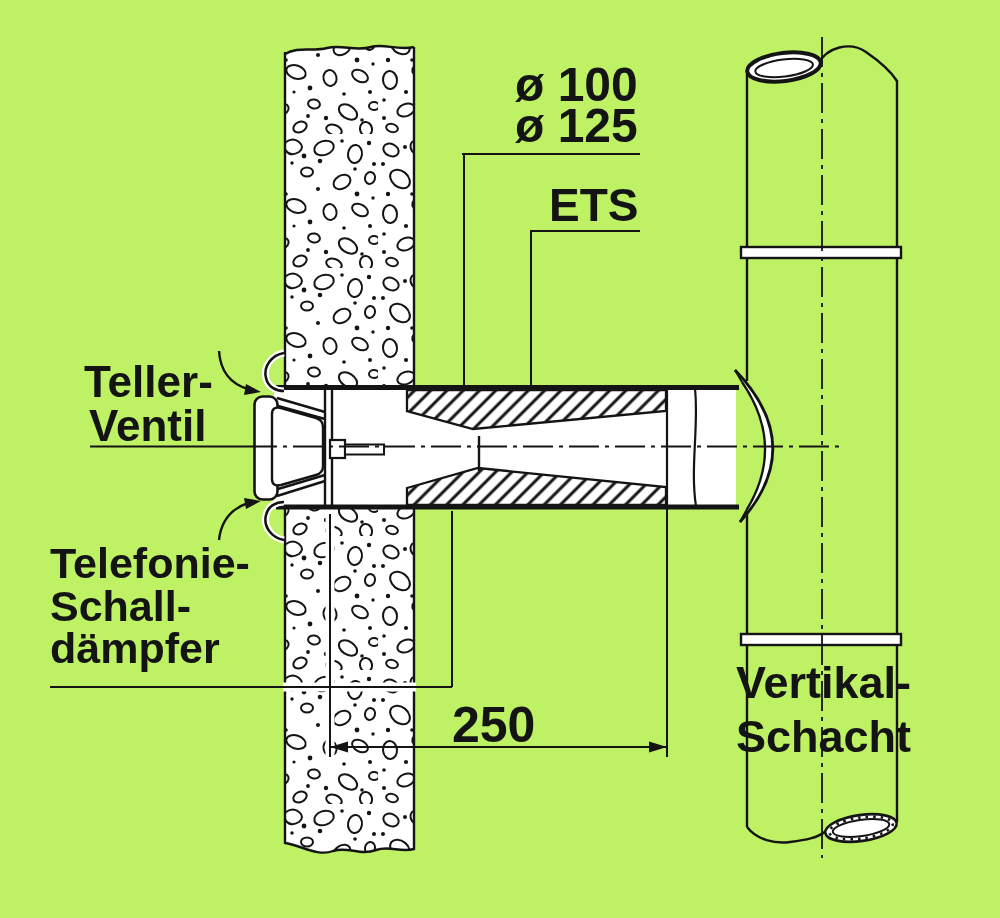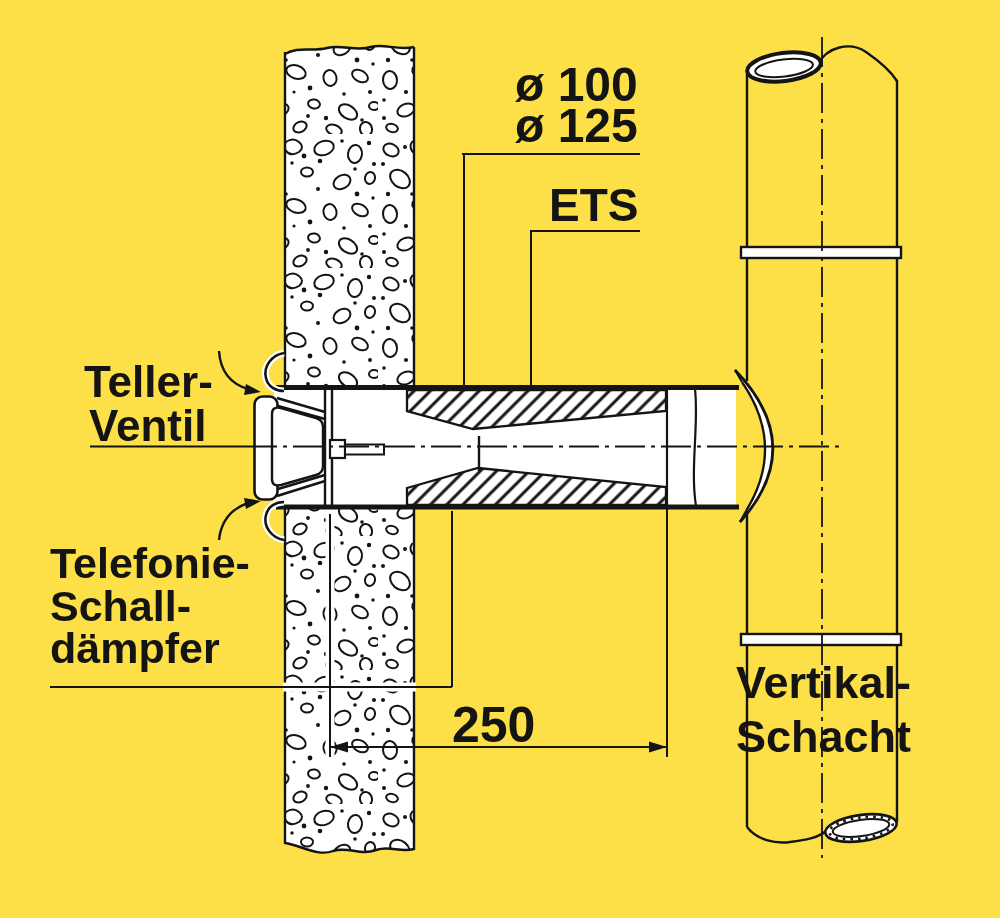--- a/index.html
+++ b/index.html
@@ -1,18 +1,18 @@
 <!DOCTYPE html>
 <html><head>
 <meta charset="utf-8">
 <style>
   html,body { margin:0; padding:0; background:#e8e8e8; }
   .stage {
     position:relative; width:1000px; height:918px; margin:0 auto;
-    background:#fde047; overflow:hidden;
+    background:#bef264; overflow:hidden;
     font-family:"Liberation Sans", sans-serif;
   }
   svg { position:absolute; left:0; top:0; }
   text {
     font-family:"Liberation Sans","DejaVu Sans",sans-serif;
     font-weight:700; fill:#141414;
   }
 </style>
 </head>
 <body>

